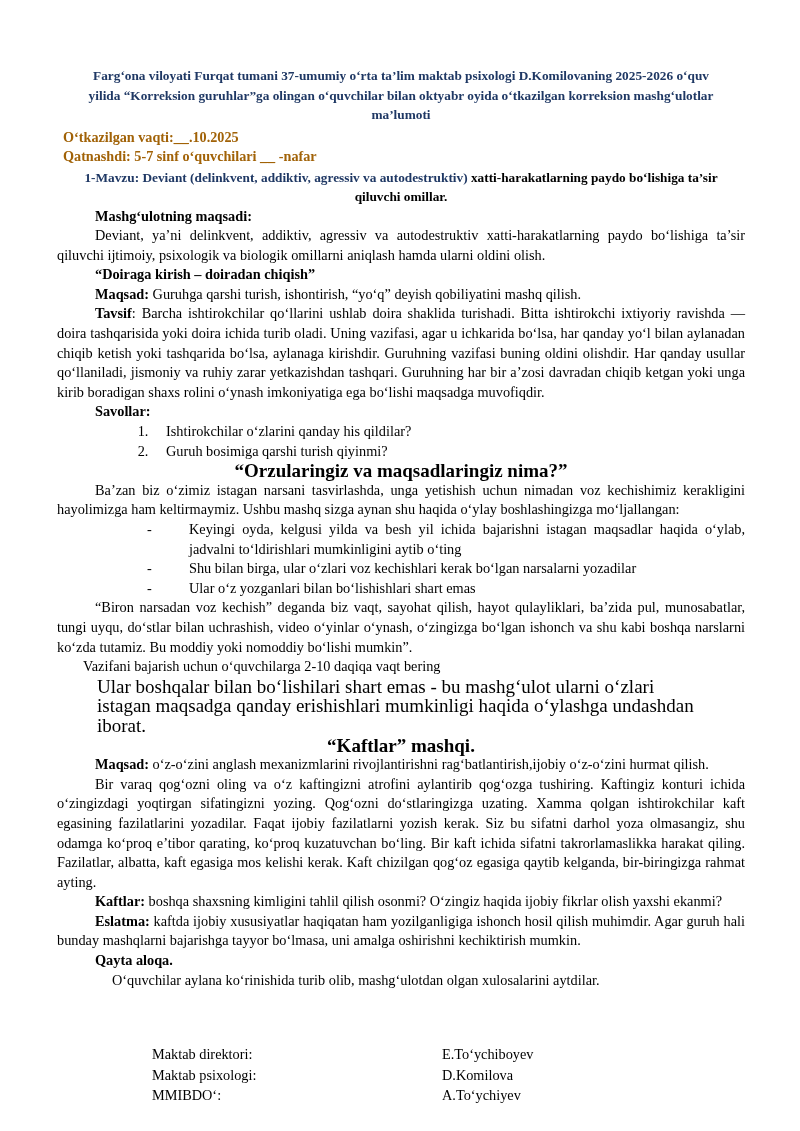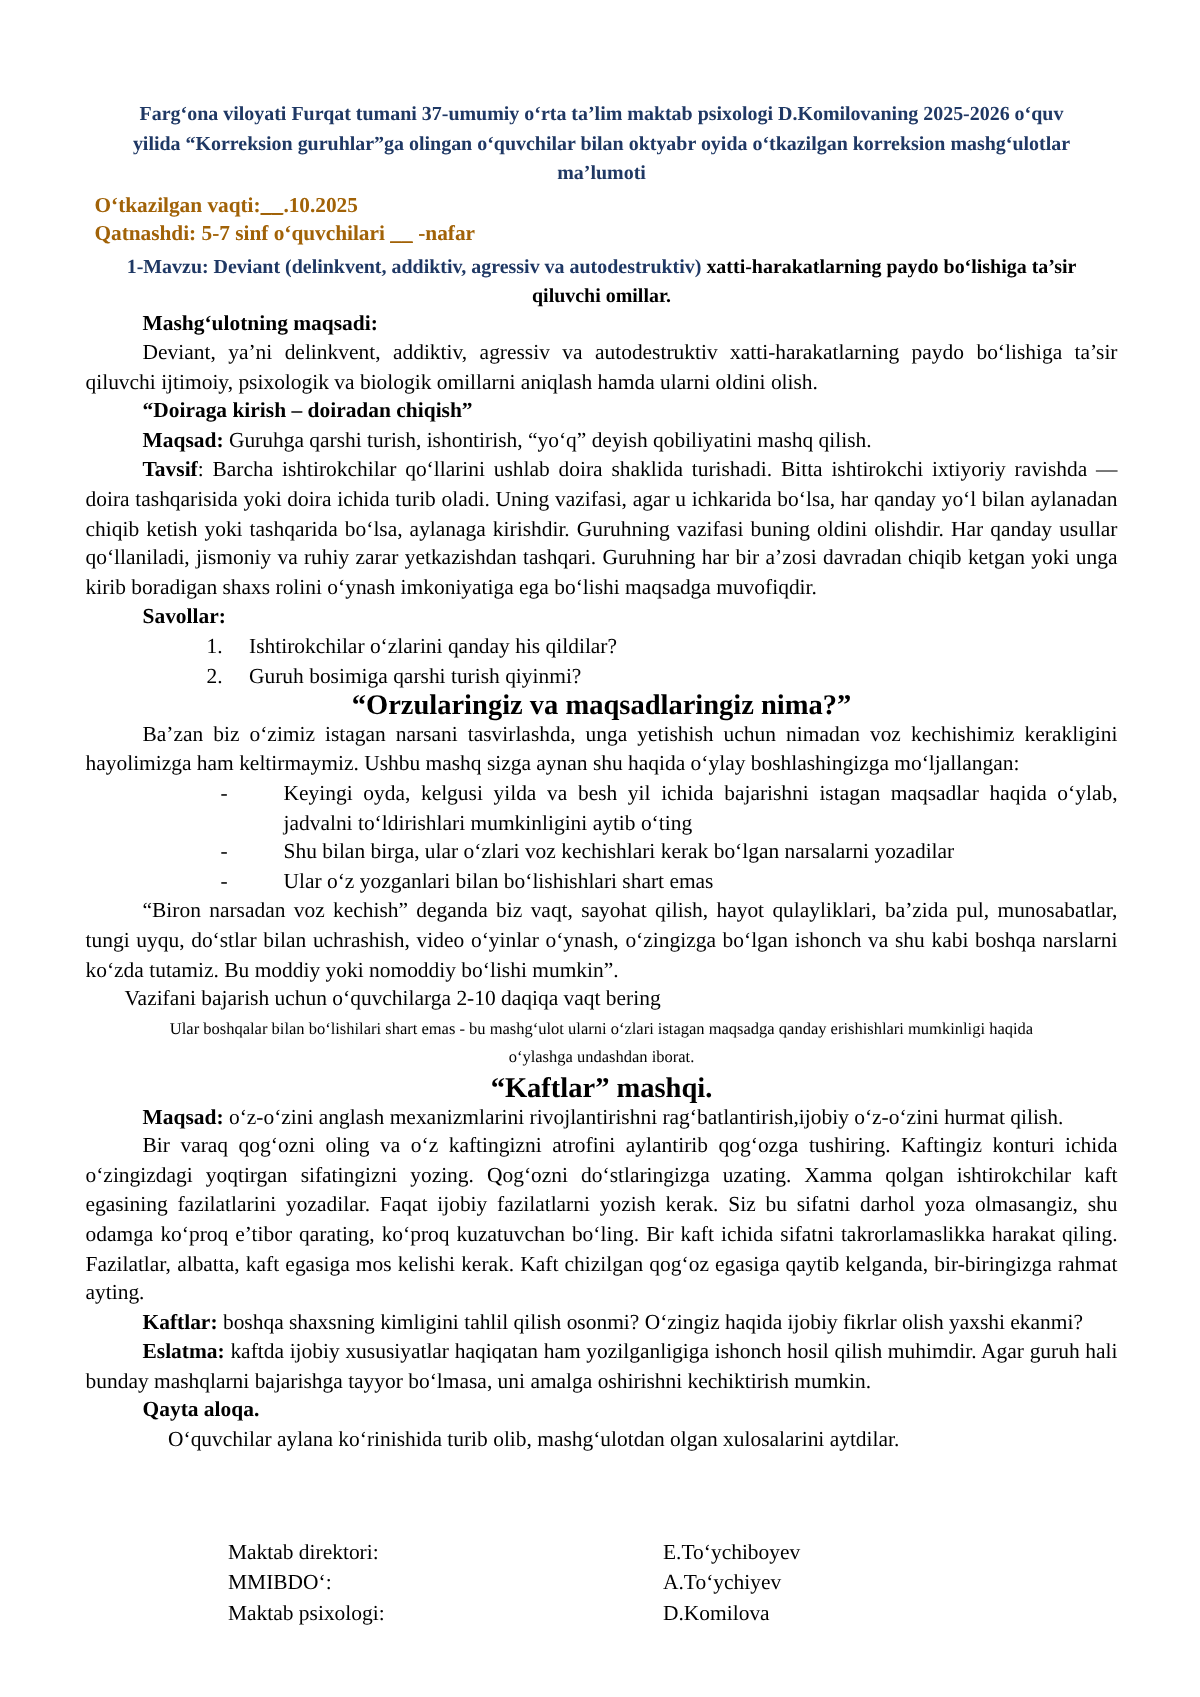--- a/index.html
+++ b/index.html
@@ -74,24 +74,23 @@
     font-weight: bold;
   }
   p.lead {
     font-size: 14.3px;
     line-height: 19.6px;
     margin: 0;
     text-indent: 38px;
     font-weight: bold;
   }
   p.semi-center {
-    font-size: 11px;
+    font-size: 19px;
     line-height: 19.6px;
     margin: 0;
-    text-align: center;
     padding: 0 40px;
   }
 
   ol.qlist {
     margin: 0;
     padding: 0 0 0 95px;
     font-size: 14.3px;
     line-height: 19.6px;
   }
   ol.qlist li {
@@ -176,22 +175,22 @@
 
   <p class="lead">Qayta aloqa.</p>
   <p class="body" style="text-indent:55px">O‘quvchilar aylana ko‘rinishida turib olib, mashg‘ulotdan olgan xulosalarini aytdilar.</p>
 
   <div class="sig">
     <div class="row">
       <span class="role">Maktab direktori:</span>
       <span class="name">E.To‘ychiboyev</span>
     </div>
     <div class="row">
+      <span class="role">Maktab psixologi:</span>
+      <span class="name">D.Komilova</span>
+    </div>
+    <div class="row">
       <span class="role">MMIBDO‘:</span>
       <span class="name">A.To‘ychiyev</span>
-    </div>
-    <div class="row">
-      <span class="role">Maktab psixologi:</span>
-      <span class="name">D.Komilova</span>
     </div>
   </div>
 
 </div>
 
 </body></html>

